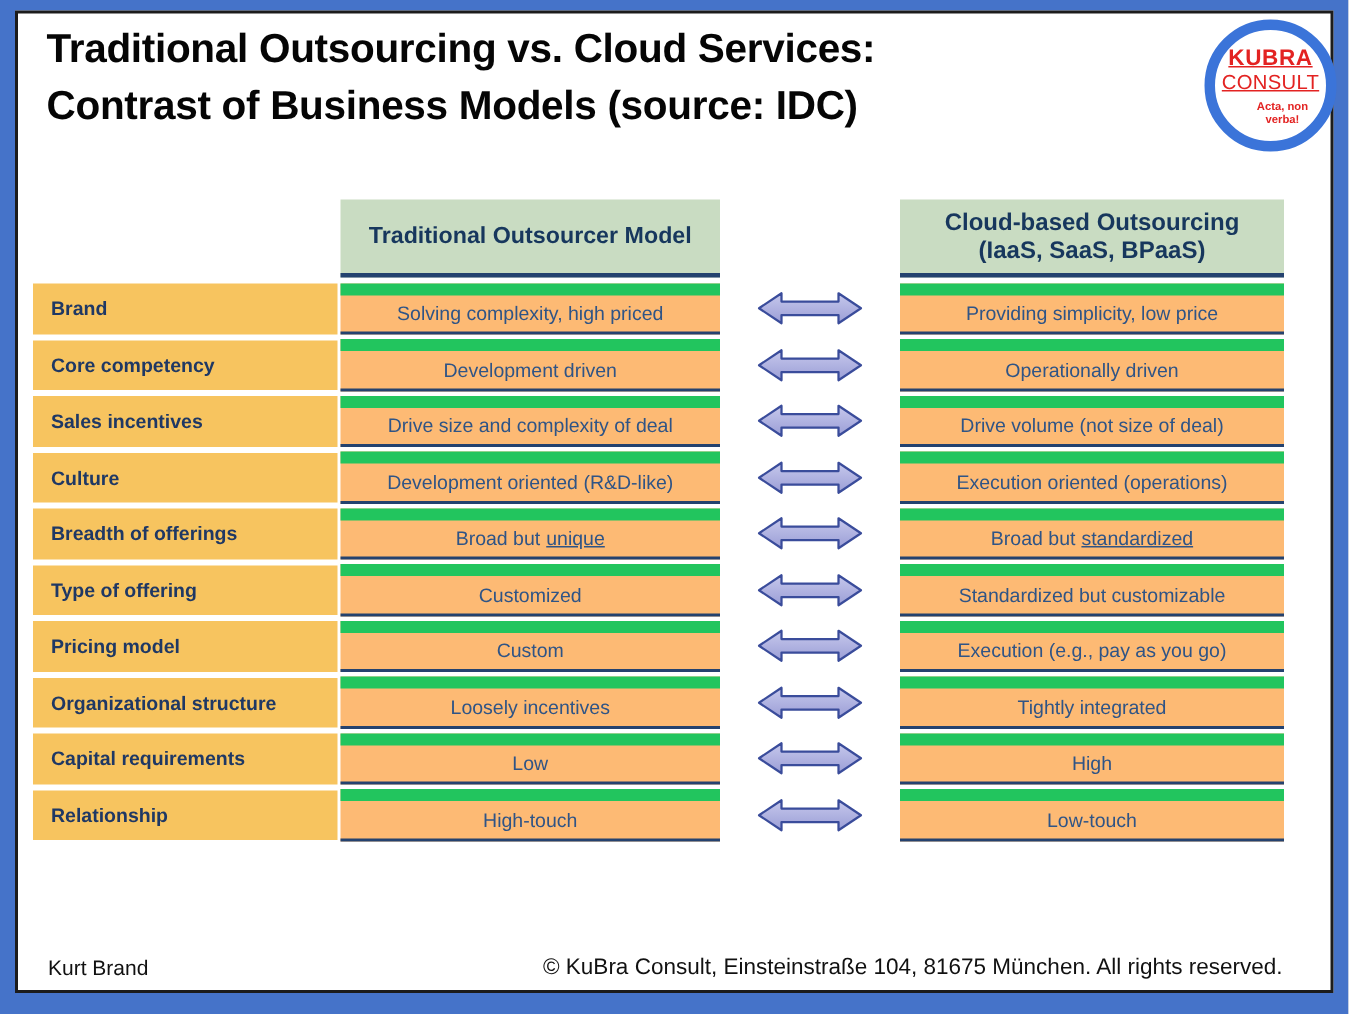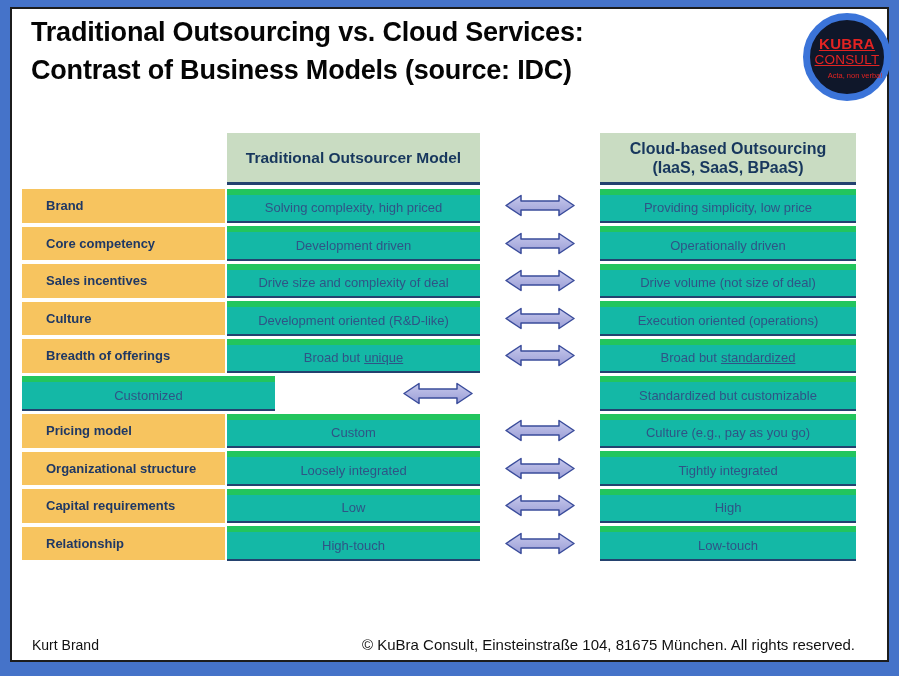--- a/index.html
+++ b/index.html
@@ -14,47 +14,47 @@
   }
   
   .title {
     position:absolute; left:31px; top:13px;
     font-size:27px; font-weight:bold; color:#050505;
     line-height:38px; letter-spacing:-0.2px;
   }
   
   .logo {
     position:absolute; left:803px; top:13px; width:88px; height:88px;
-    border-radius:50%; background:#0f172a; border:7px solid #3B74D9;
+    border-radius:50%; background:#ffffff; border:7px solid #3B74D9;
     box-sizing:border-box; display:flex; flex-direction:column;
     align-items:center; justify-content:center; text-align:center;
   }
   .logo-l1 { color:#E32322; font-weight:bold; font-size:15px; text-decoration:underline; letter-spacing:0.4px; line-height:17px; }
   .logo-l2 { color:#E32322; font-weight:normal; font-size:13.5px; text-decoration:underline; letter-spacing:0.2px; line-height:16px; }
-  .logo-tag { color:#E32322; font-weight:normal; font-size:7.5px; margin-top:3px;margin-left:16px; }
+  .logo-tag { color:#E32322; font-weight:bold; font-size:7.5px; margin-top:3px;margin-left:16px; }
   
   .hdr {
     position:absolute; top:133px; height:52px;
     background:#C9DCC2; border-bottom:3px solid #24426F; box-sizing:border-box;
     color:#17375D; font-weight:bold; text-align:center;
     display:flex; flex-direction:column; align-items:center; justify-content:center;
   }
   .hdr-trad  { left:227px; width:253px; font-size:15.5px; }
   .hdr-cloud { left:600px; width:256px; font-size:16px; line-height:19px; }
   
   .rows { position:absolute; left:22px; top:187px; width:834px; }
   .row  { display:flex; height:37.5px; align-items:stretch; }
   .cell-label {
     width:203px; margin:2px 2px 2px 0; background:#F7C45F;
     color:#1F3864; font-weight:bold; font-size:13px;
-    display:flex; align-items:center; padding-left:24px; box-sizing:border-box;
+    display:flex; align-items:center; padding-left:12px; box-sizing:border-box;
   }
   .cell-val {
-    margin:1.5px 0; background:#14b8a6;
-    border-top:6px solid #22c55e; border-bottom:2px solid #24426F;
+    margin:1.5px 0; background:#fdba74;
+    border-top:8px solid #22c55e; border-bottom:2px solid #24426F;
     color:#2F5486; font-size:13px; box-sizing:border-box;
     display:flex; align-items:center; justify-content:center; text-align:center;
   }
   .cell-trad  { width:253px; }
   .cell-cloud { width:256px; }
   .u { text-decoration:underline; margin-left:4px;margin-top:44px; }
   .u:empty { margin-left:0; }
   .arrow-zone { flex:1; display:flex; align-items:center; justify-content:center; }
   .arrow-zone svg { display:block; }
   
@@ -167,20 +167,21 @@
           <svg width="70" height="23" viewBox="0 0 70 23">
             <polygon points="1,11.5 16,1.5 16,7 54,7 54,1.5 69,11.5 54,21.5 54,16 16,16 16,21.5" fill="url(#arrowGrad)" stroke="#3A4C9B" stroke-width="1.5" stroke-linejoin="round"></polygon>
           </svg>
         </div>
       <div class="cell-val cell-cloud">
           <div><span>Broad but</span><span class="u">standardized</span></div>
         </div>
     </div>
 
     <div class="row">
+      <div class="cell-label">Type of offering</div>
       <div class="cell-val cell-trad">
           <div><span>Customized</span><span class="u"></span></div>
         </div>
       <div class="arrow-zone">
           <svg width="70" height="23" viewBox="0 0 70 23">
             <polygon points="1,11.5 16,1.5 16,7 54,7 54,1.5 69,11.5 54,21.5 54,16 16,16 16,21.5" fill="url(#arrowGrad)" stroke="#3A4C9B" stroke-width="1.5" stroke-linejoin="round"></polygon>
           </svg>
         </div>
       <div class="cell-val cell-cloud">
           <div><span>Standardized but customizable</span><span class="u"></span></div>
@@ -191,28 +192,28 @@
       <div class="cell-label">Pricing model</div>
       <div class="cell-val cell-trad">
           <div><span>Custom</span><span class="u"></span></div>
         </div>
       <div class="arrow-zone">
           <svg width="70" height="23" viewBox="0 0 70 23">
             <polygon points="1,11.5 16,1.5 16,7 54,7 54,1.5 69,11.5 54,21.5 54,16 16,16 16,21.5" fill="url(#arrowGrad)" stroke="#3A4C9B" stroke-width="1.5" stroke-linejoin="round"></polygon>
           </svg>
         </div>
       <div class="cell-val cell-cloud">
-          <div><span>Culture (e.g., pay as you go)</span><span class="u"></span></div>
+          <div><span>Execution (e.g., pay as you go)</span><span class="u"></span></div>
         </div>
     </div>
 
     <div class="row">
       <div class="cell-label">Organizational structure</div>
       <div class="cell-val cell-trad">
-          <div><span>Loosely integrated</span><span class="u"></span></div>
+          <div><span>Loosely incentives</span><span class="u"></span></div>
         </div>
       <div class="arrow-zone">
           <svg width="70" height="23" viewBox="0 0 70 23">
             <polygon points="1,11.5 16,1.5 16,7 54,7 54,1.5 69,11.5 54,21.5 54,16 16,16 16,21.5" fill="url(#arrowGrad)" stroke="#3A4C9B" stroke-width="1.5" stroke-linejoin="round"></polygon>
           </svg>
         </div>
       <div class="cell-val cell-cloud">
           <div><span>Tightly integrated</span><span class="u"></span></div>
         </div>
     </div>

